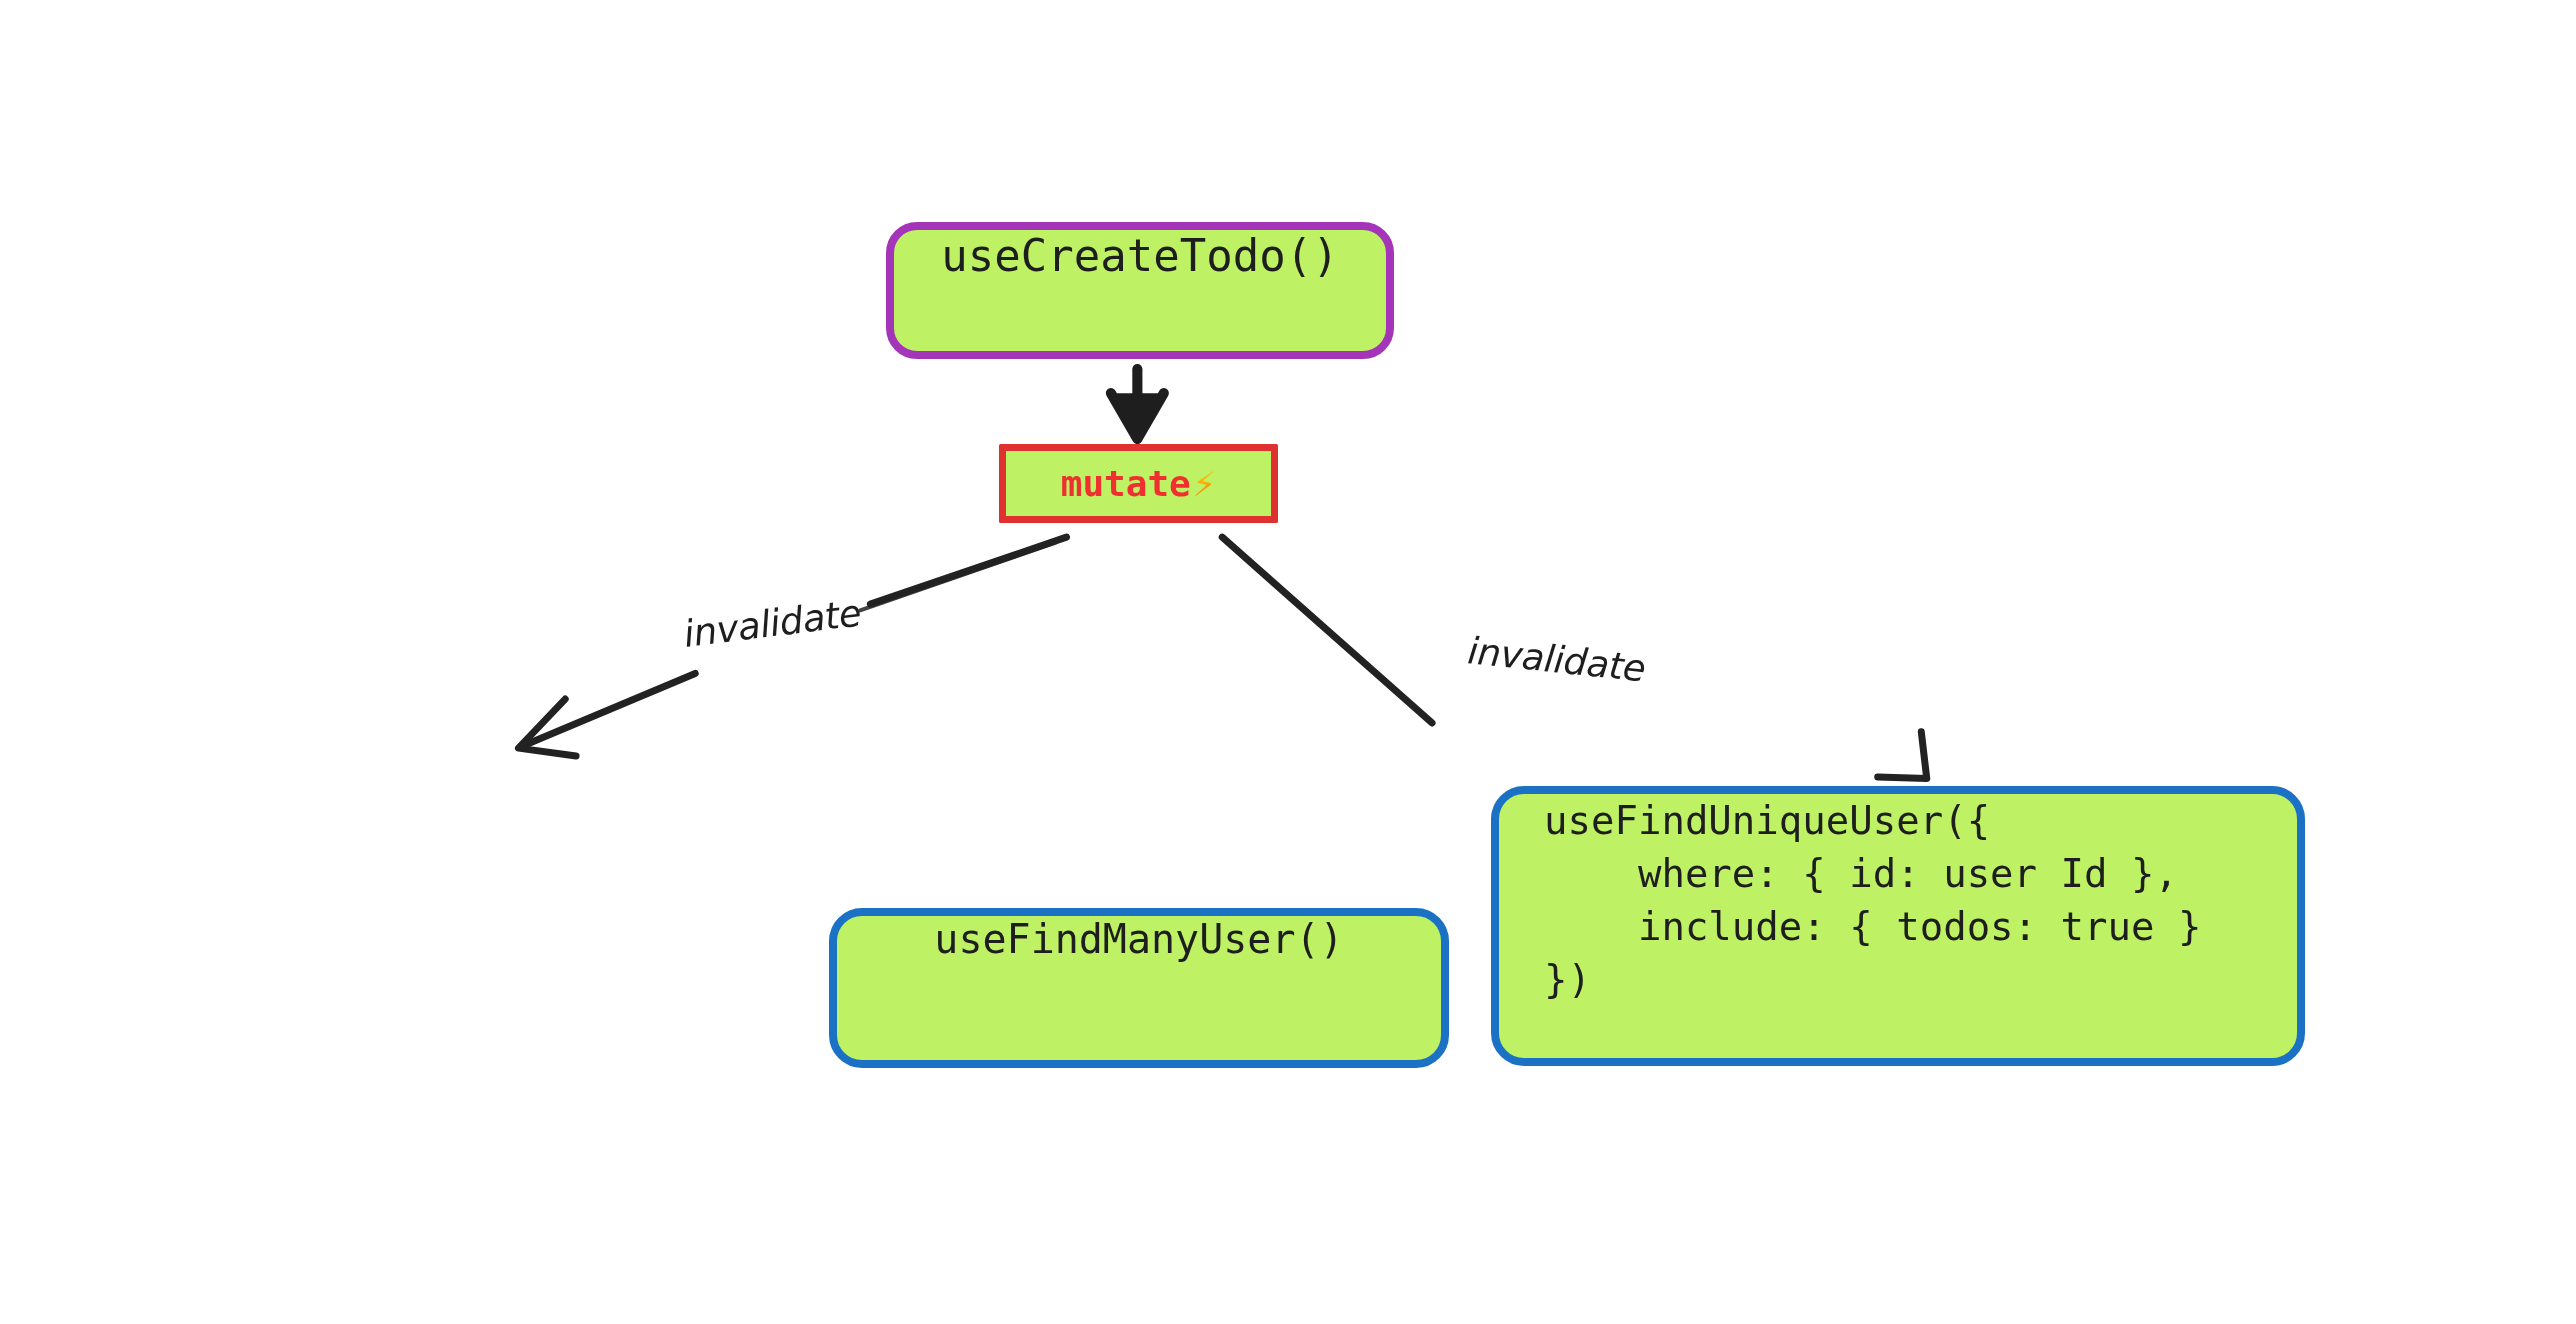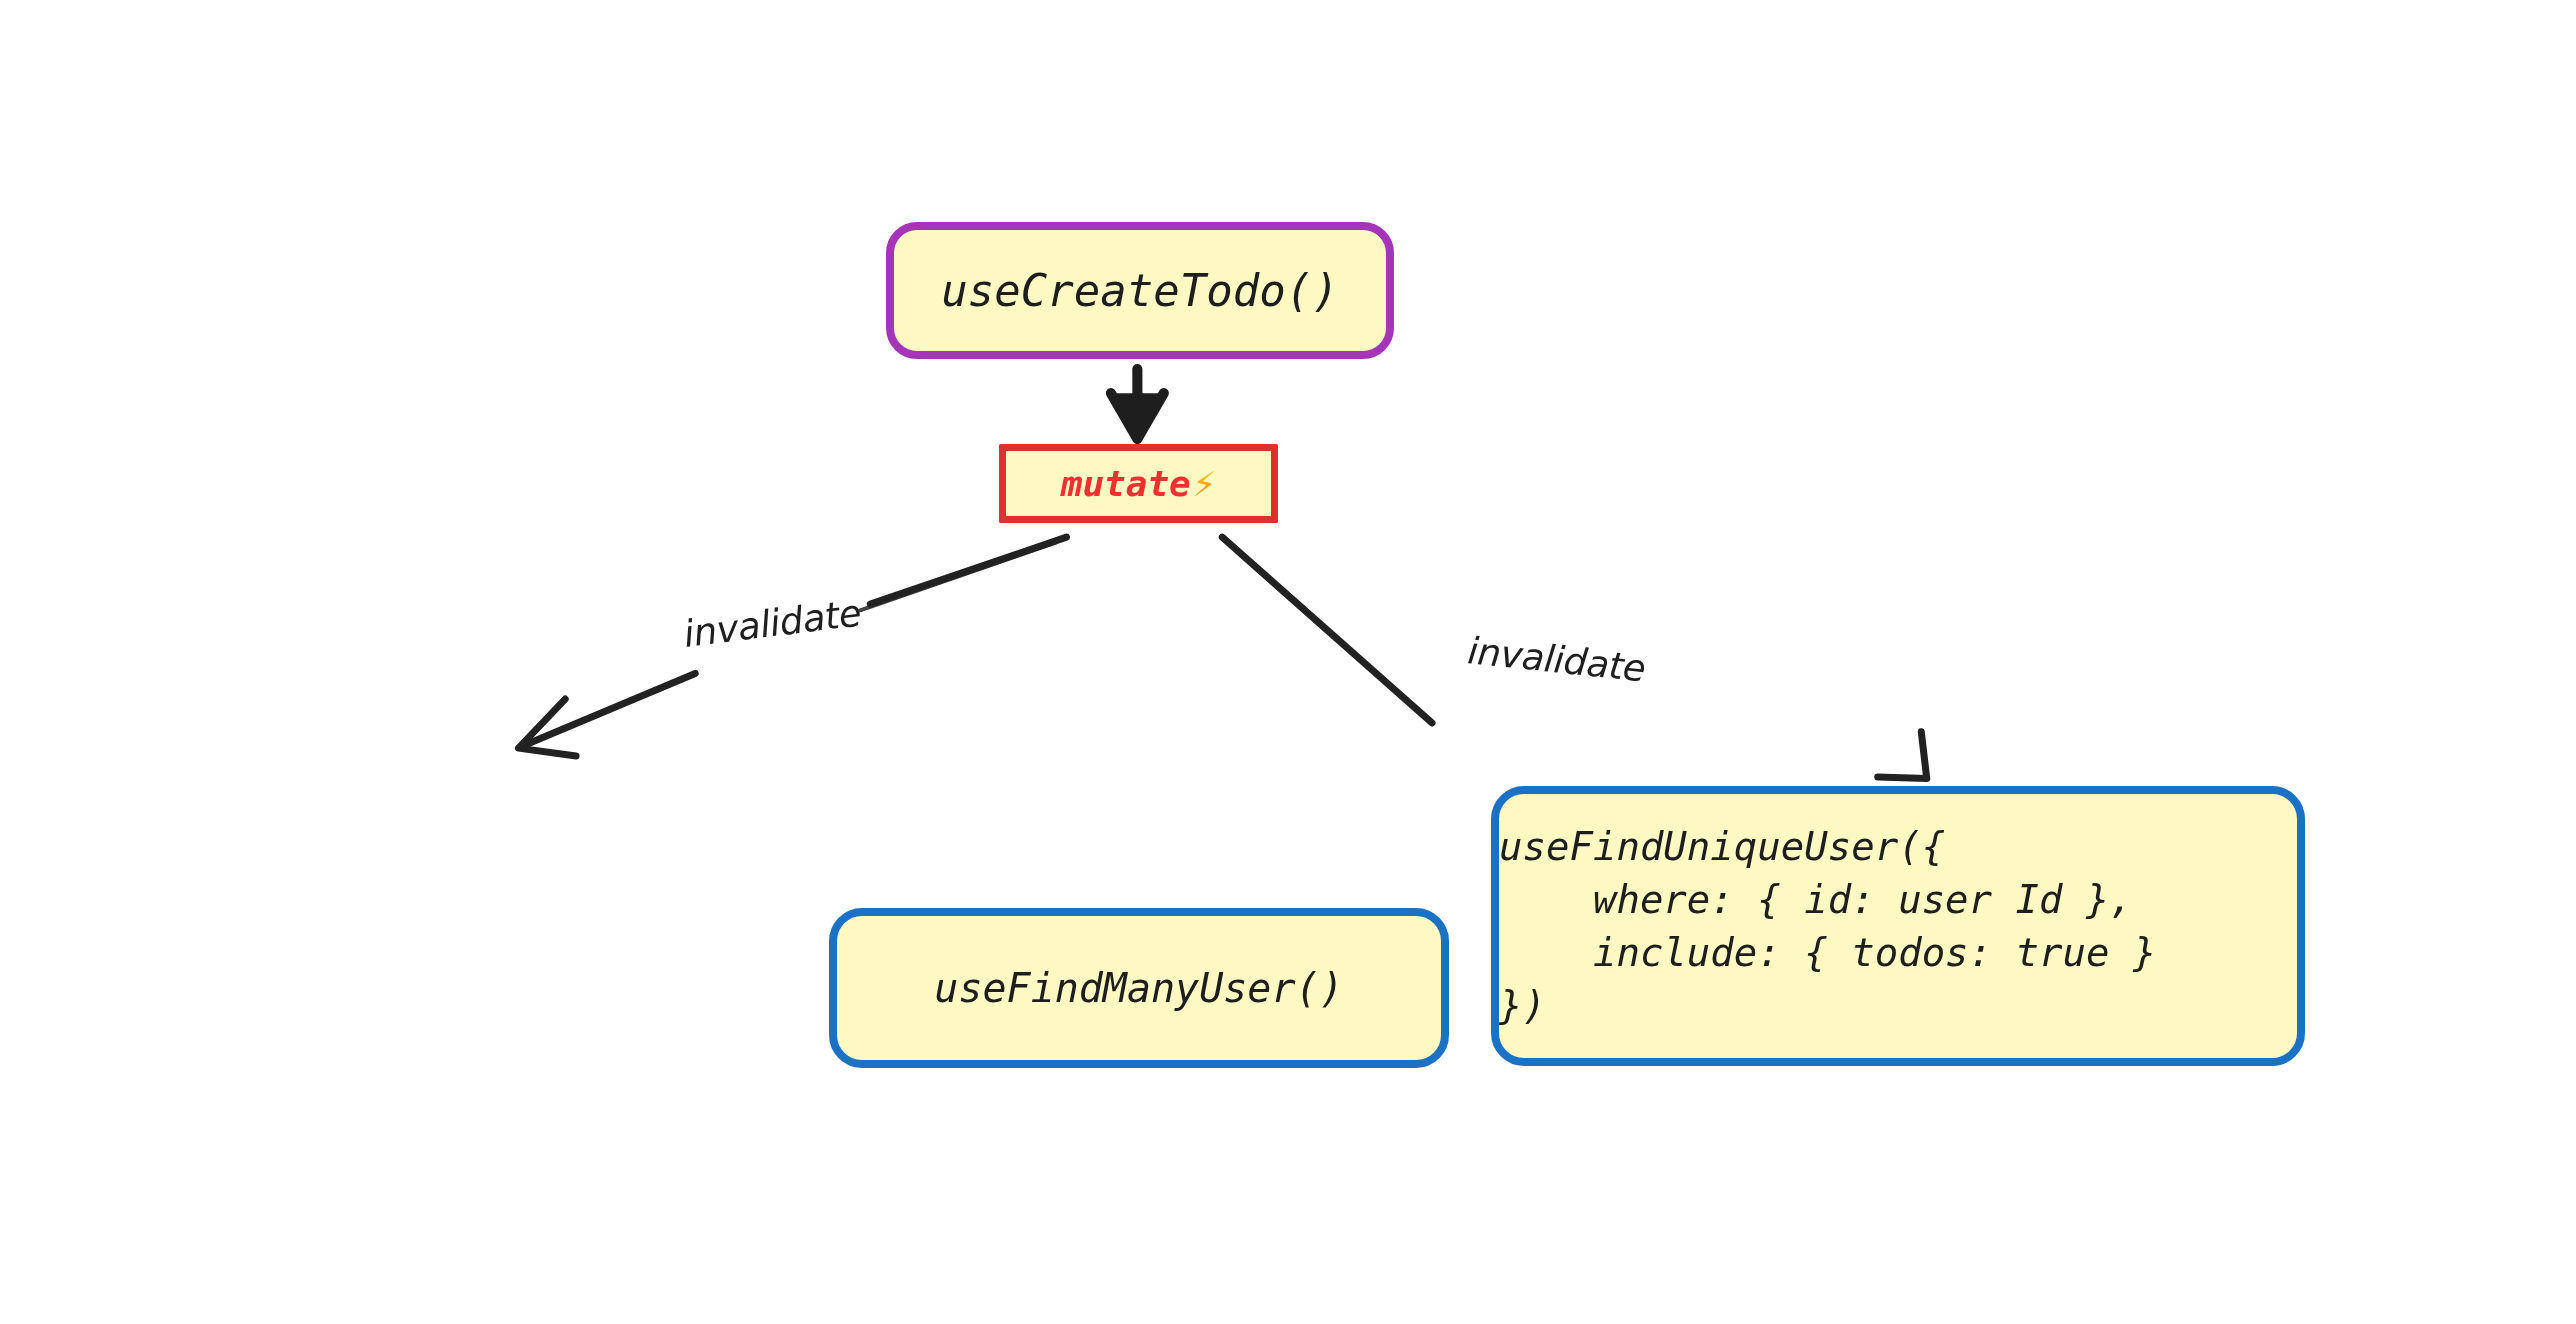--- a/index.html
+++ b/index.html
@@ -29,25 +29,23 @@
     left: 0; top: 0;
     width: 2576px;
     height: 1325px;
     z-index: 1;
   }
 
   
   .node {
     position: absolute;
     box-sizing: border-box;
-    background: #fef9c3;
+    background: #bef264;
     display: flex;
-    align-items: center;
     z-index: 3;
-    font-style: italic;
   }
 
   .node .node-label {
     font-family: "DejaVu Sans Mono", "Liberation Mono", monospace;
     white-space: pre;
     color: #1e1e1e;
   }
 
   
   #node-use-create-todo {
@@ -115,20 +113,21 @@
     justify-content: center;
   }
   #node-use-find-many-user .node-label { font-size: 40px; }
 
   #node-use-find-unique-user {
     left: 1491px;
     top: 786px;
     width: 814px;
     height: 280px;
     justify-content: flex-start;
+    padding-left: 45px;
   }
   #node-use-find-unique-user .node-label {
     font-size: 39px;
     line-height: 1.36;
   }
 
   
   .edge-label {
     position: absolute;
     font-family: "DejaVu Sans", "Liberation Sans", sans-serif;

